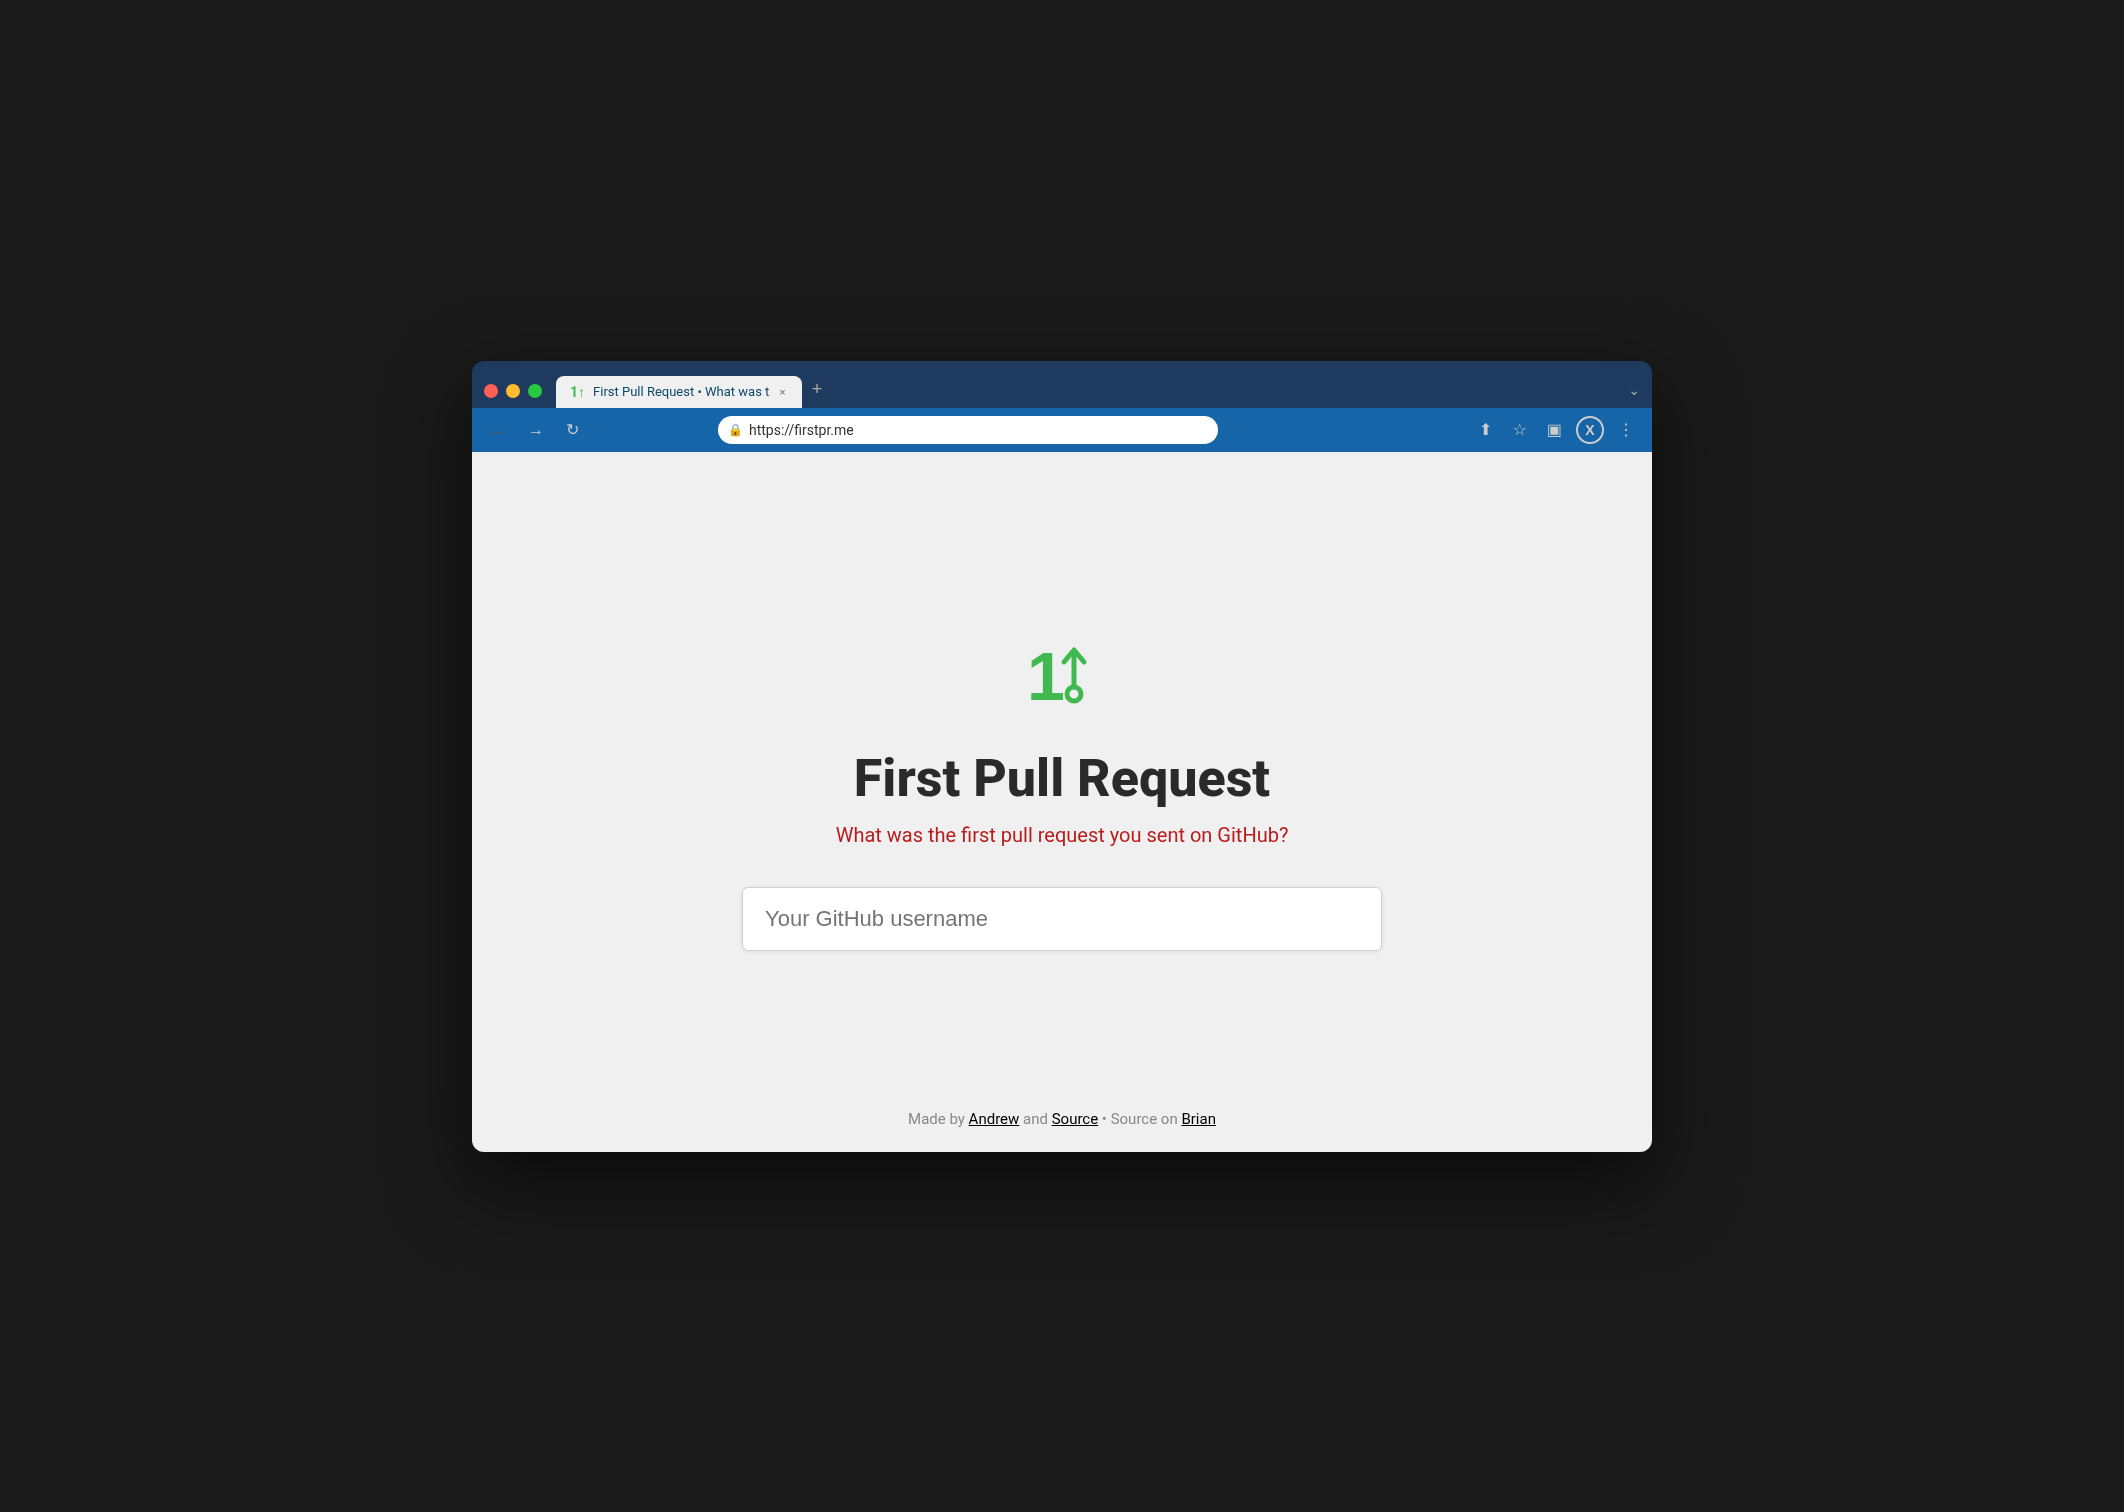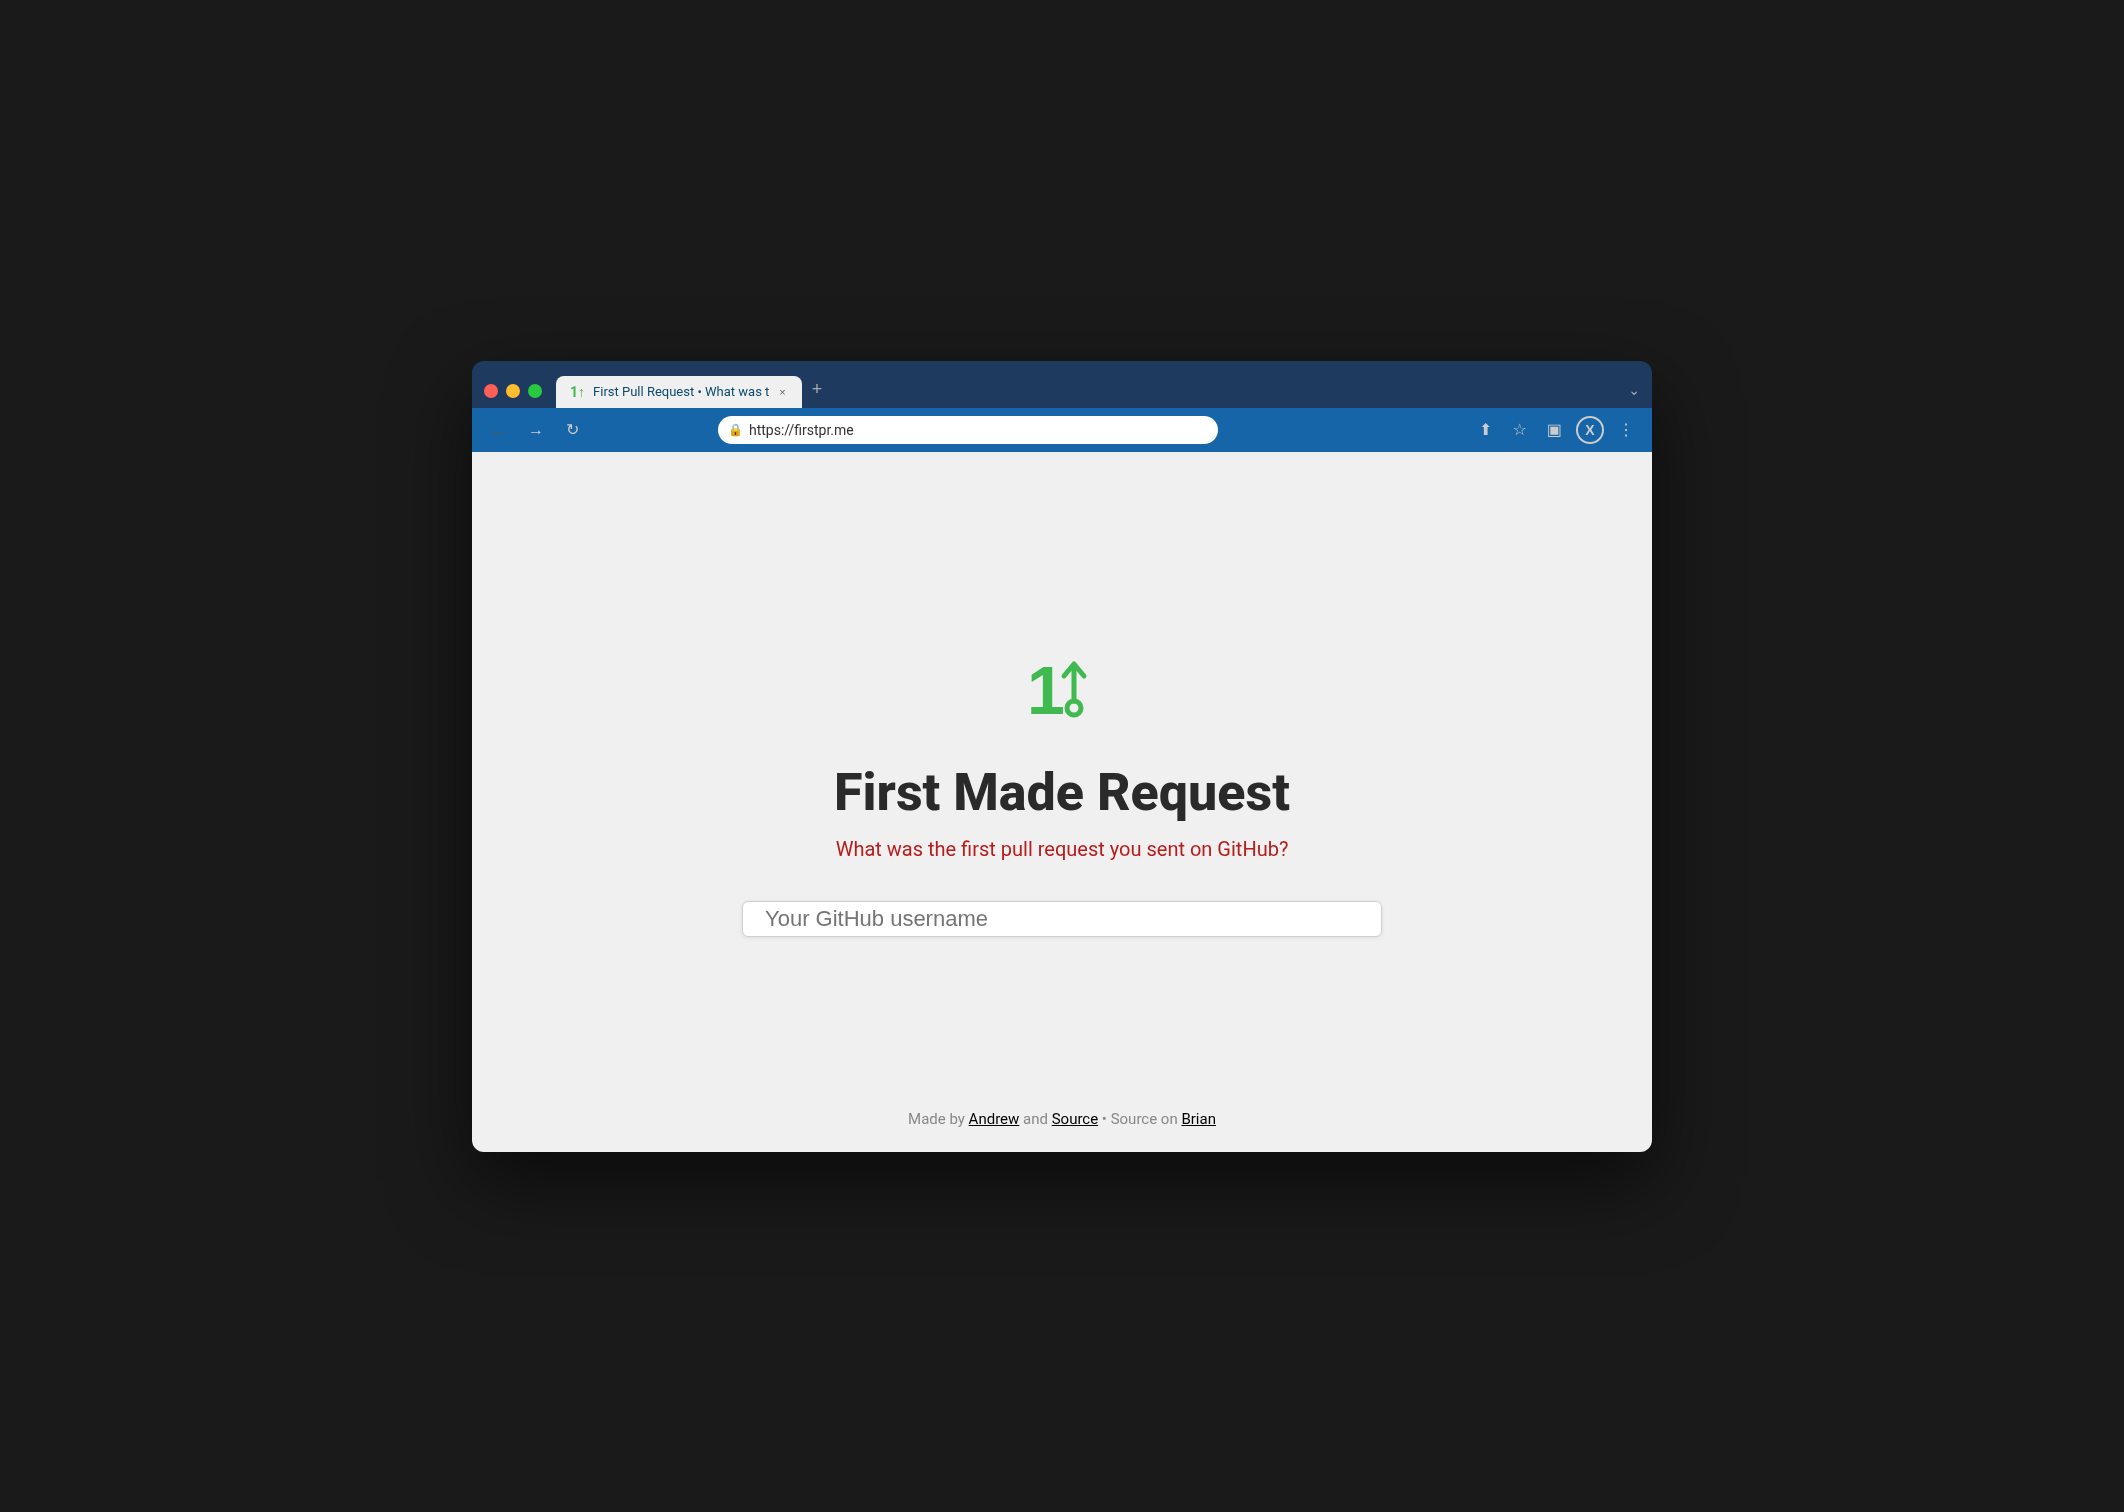--- a/index.html
+++ b/index.html
@@ -214,21 +214,21 @@
 
     .page-subtitle {
       font-size: 20px;
       color: #b91c1c;
       margin-bottom: 40px;
       text-align: left;
     }
 
     .username-input {
       width: 640px;
-      padding: 4px 22px;
+      padding: 18px 22px;
       font-size: 22px;
       border: 1.5px solid #d0d0d0;
       border-radius: 6px;
       background: white;
       color: #aaa;
       outline: none;
       box-shadow: 0 1px 4px rgba(0,0,0,0.08);
     }
 
     .footer {
@@ -296,21 +296,21 @@
       <svg class="logo-svg" viewBox="0 0 80 80" xmlns="http://www.w3.org/2000/svg">
 
         <text x="5" y="68" font-family="Arial Black, Arial" font-size="68" font-weight="900" fill="#3fb950">1</text>
 
         <line x1="52" y1="20" x2="52" y2="55" stroke="#3fb950" stroke-width="5" stroke-linecap="round"></line>
         <polyline points="42,30 52,18 62,30" fill="none" stroke="#3fb950" stroke-width="5" stroke-linecap="round" stroke-linejoin="round"></polyline>
         <circle cx="52" cy="62" r="7" fill="none" stroke="#3fb950" stroke-width="5"></circle>
       </svg>
     </div>
 
-    <h1 class="page-title">First Made Request</h1>
+    <h1 class="page-title">First Pull Request</h1>
     <p class="page-subtitle">What was the first pull request you sent on GitHub?</p>
 
     <input type="text" class="username-input" placeholder="Your GitHub username" style="">
 
     <div class="footer">
       <span>Made by </span><a href="#">Andrew</a><span> and </span><a href="#">Source</a><span> • Source on </span><a href="#">Brian</a>
     </div>
 
   </div>
 </div>

